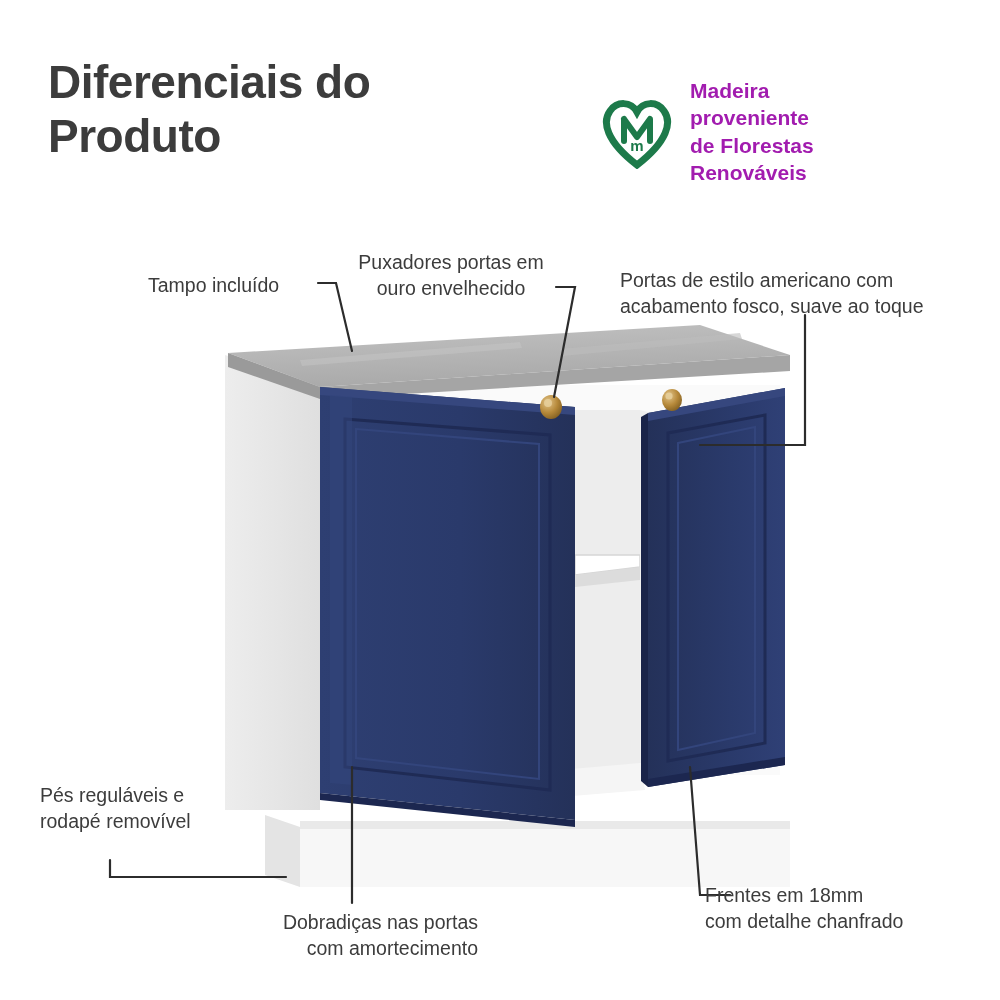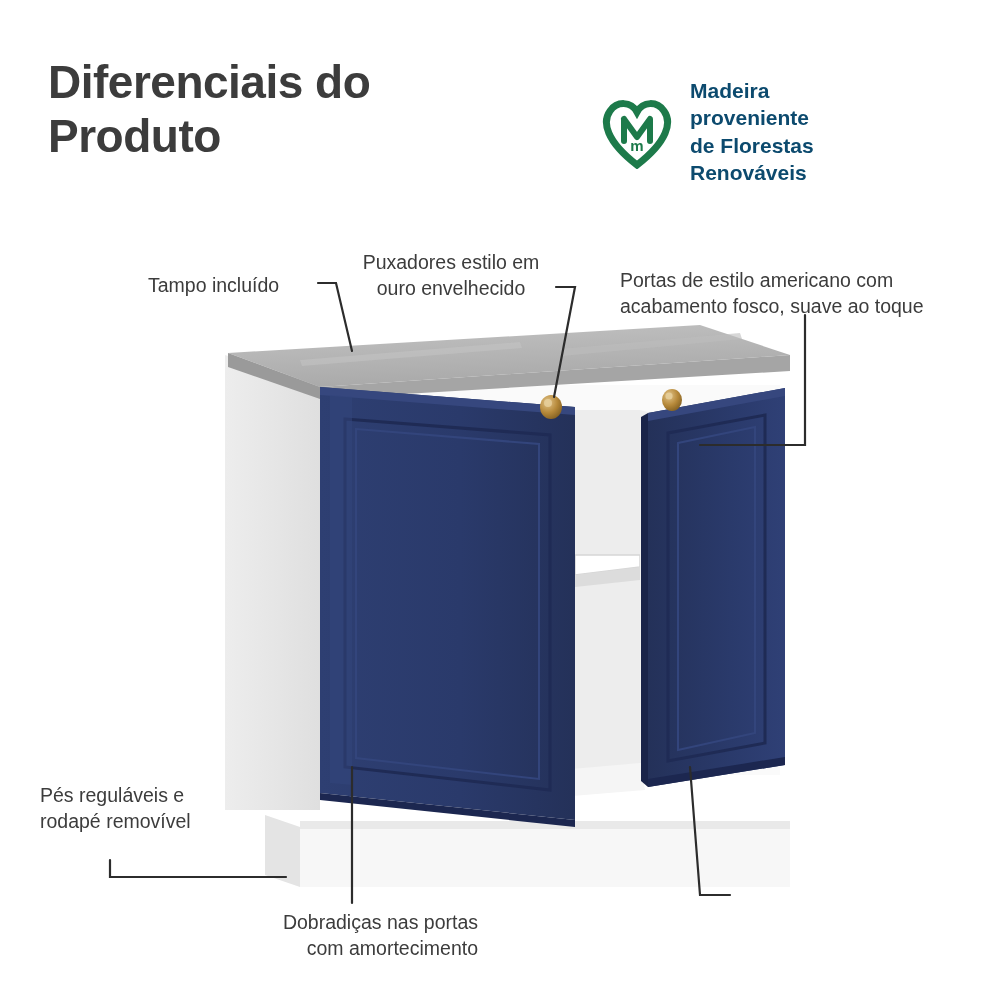--- a/index.html
+++ b/index.html
@@ -48,21 +48,21 @@
   }
   .fsc-mark {
     width: 74px;
     height: 74px;
     flex: 0 0 74px;
     position: relative;
   }
   .fsc-text {
     font-size: 21px;
     font-weight: bold;
-    color: #0c4a6e;
+    color: #a21caf;
     line-height: 1.3;
     white-space: pre-line;
   }
 
   
   .callout {
     position: absolute;
     font-size: 19.5px;
     line-height: 1.32;
     color: #3c3c3c;
@@ -204,22 +204,24 @@
 
       <path d="M110 845 L110 862 L286 862"></path>
 
       <path d="M352 888 L352 752"></path>
 
       <path d="M730 880 L700 880 L690 752"></path>
     </g>
   </svg>
 
   <div class="callout c-tampo">Tampo incluído</div>
-  <div class="callout c-puxadores">Puxadores estilo em
+  <div class="callout c-puxadores">Puxadores portas em
 ouro envelhecido</div>
   <div class="callout c-portas">Portas de estilo americano com
 acabamento fosco, suave ao toque</div>
   <div class="callout c-pes">Pés reguláveis e
 rodapé removível</div>
   <div class="callout c-dobradicas">Dobradiças nas portas
 com amortecimento</div>
+  <div class="callout c-frentes">Frentes em 18mm
+com detalhe chanfrado</div>
 
 </div>
 
 </body></html>

